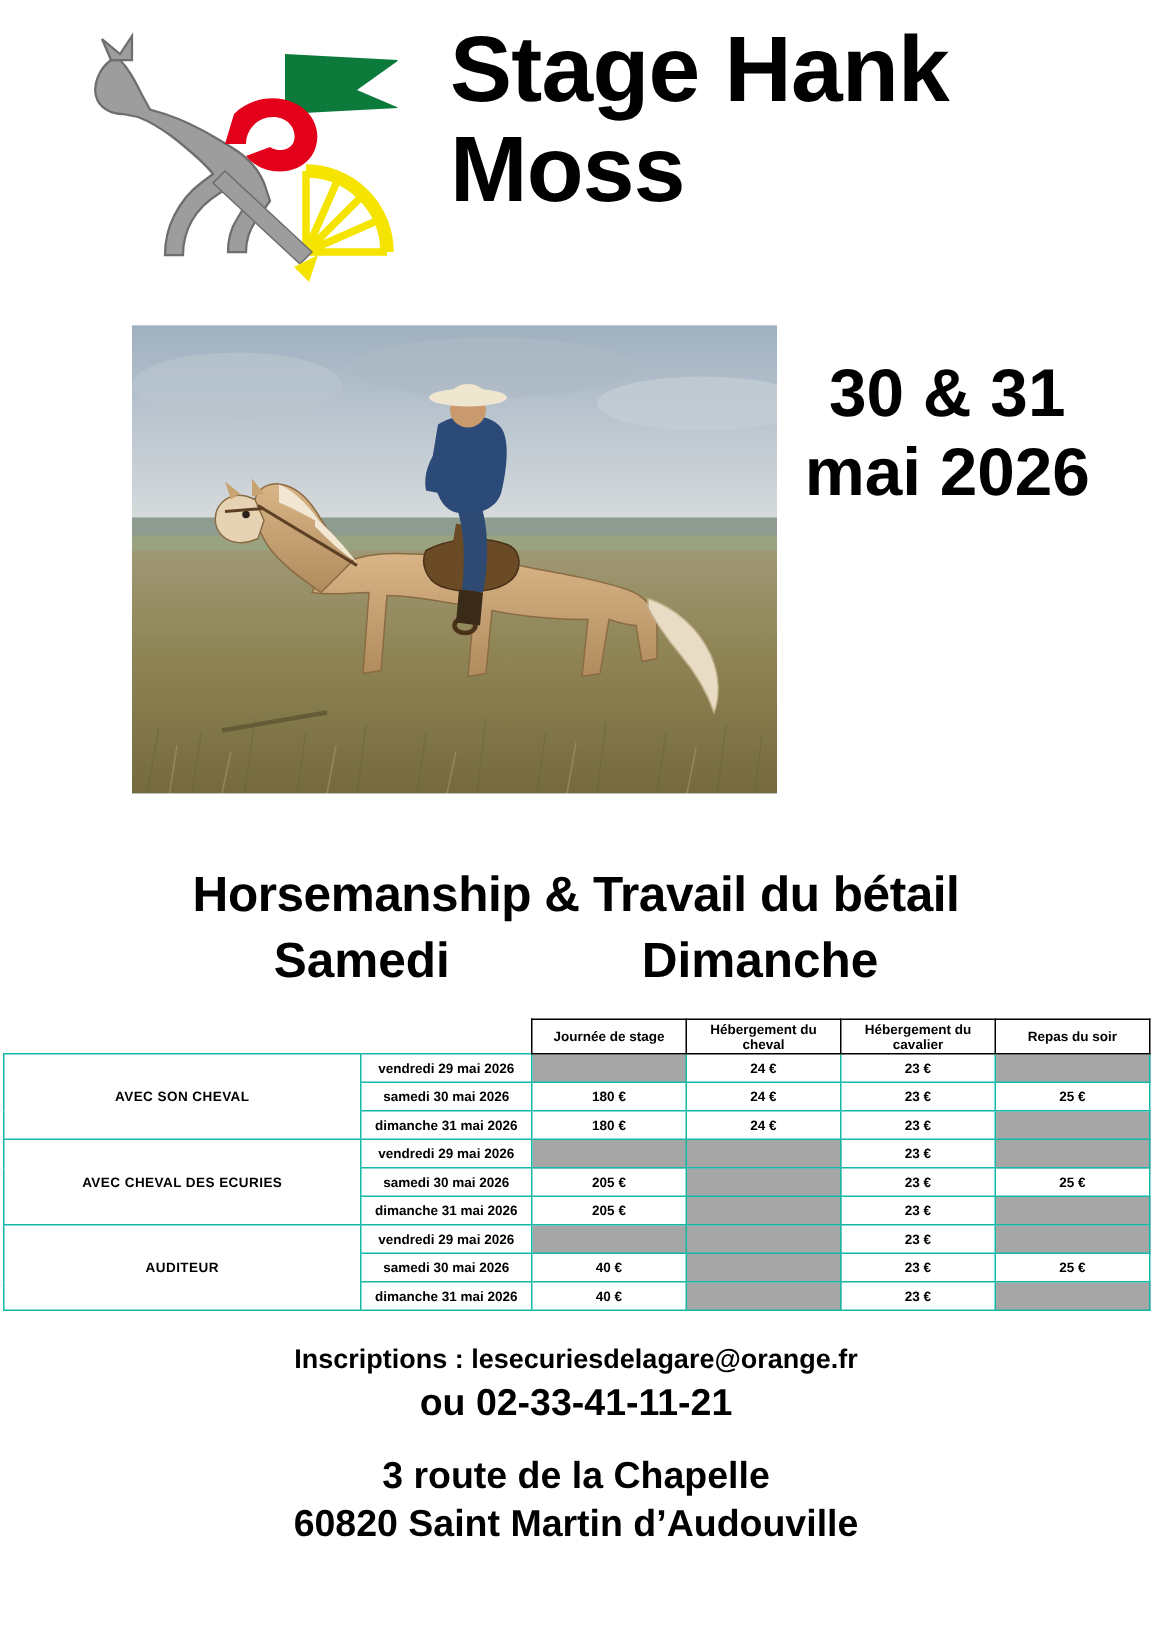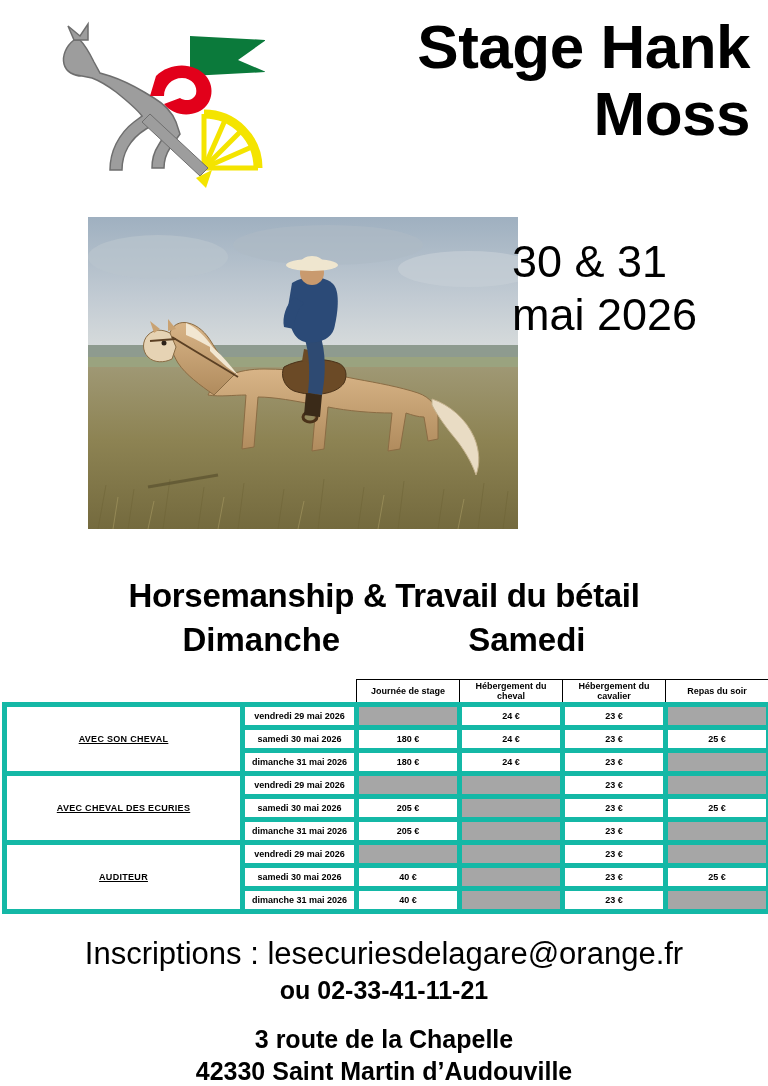--- a/index.html
+++ b/index.html
@@ -26,21 +26,21 @@
     left: 30px;
     top: 18px;
     width: 235px;
     height: 175px;
   }
   .title {
     position: absolute;
     left: 300px;
     top: 14px;
     width: 450px;
-    text-align: right;
+    text-align: left;
     font-size: 62px;
     font-weight: bold;
     line-height: 1.08;
     letter-spacing: -0.5px;
   }
 
   
   .midsection {
     position: relative;
     height: 350px;
@@ -52,26 +52,26 @@
     width: 430px;
     height: 312px;
     overflow: hidden;
     border: 0;
     background: #8e99a6;
   }
   .photo svg { display: block; }
 
   .dates {
     position: absolute;
-    left: 512px;
+    left: 524px;
     top: 30px;
     width: 215px;
-    text-align: left;
+    text-align: center;
     font-size: 45px;
-    font-weight: normal;
+    font-weight: bold;
     line-height: 1.18;
   }
 
   
   .subtitle {
     text-align: center;
     font-size: 33px;
     font-weight: bold;
     margin-top: 22px;
     letter-spacing: -0.3px;
@@ -90,53 +90,52 @@
     margin-top: 20px;
     padding: 0 2px;
   }
   table.price {
     border-collapse: collapse;
     width: 764px;
     table-layout: fixed;
     font-size: 9px;
   }
   table.price td, table.price th {
-    border: 5px solid #14b8a6;
+    border: 1px solid #14b8a6;
     padding: 1px 2px;
     text-align: center;
     vertical-align: middle;
     height: 16px;
     font-weight: bold;
   }
   td.cat {
     font-size: 9px;
     letter-spacing: 0.3px;
-    text-decoration: underline;
   }
   td.day {
     font-size: 9px;
     text-align: center;
   }
   td.grey, th.grey {
     background: #a6a6a6;
   }
   .col-cat   { width: 238px; }
   .col-day   { width: 114px; }
   .col-n     { width: 103px; }
   tr.headrow td { border: none; margin-left: 36px; }
   tr.headrow td.b { border: 1px solid #000; }
 
   
   .footer {
     margin-top: 22px;
     text-align: center;
   }
   .footer .line1 {
-    font-size: 31px;
-    font-weight: normal;
+    font-size: 18px;
+    font-weight: bold;
   }
   .footer .line2 {
     font-size: 25px;
     font-weight: bold;
     margin-top: 4px;
   }
   .footer .addr {
     font-size: 25px;
     font-weight: bold;
     margin-top: 18px;
@@ -291,22 +290,22 @@
 
       <path d="M218 176 L216 198 L232 200 L234 178 Z" fill="#3a2a18"></path>
     </svg>
   </div>
 
   <div class="dates">30 &amp; 31 mai 2026</div>
 </div>
 
 <div class="subtitle">Horsemanship &amp; Travail du bétail</div>
 <div class="days">
+  <span>Samedi</span>
   <span>Dimanche</span>
-  <span>Samedi</span>
 </div>
 
 <div class="table-wrap">
   <table class="price">
     <colgroup>
       <col class="col-cat">
         <col class="col-day">
         <col class="col-n">
         <col class="col-n">
         <col class="col-n">
@@ -392,15 +391,15 @@
       </tr>
     </tbody>
   </table>
 </div>
 
 <div class="footer">
   <div class="line1">Inscriptions : lesecuriesdelagare@orange.fr</div>
   <div class="line2">ou 02-33-41-11-21</div>
   <div class="addr">
     <div>3 route de la Chapelle</div>
-    <div>42330 Saint Martin d’Audouville</div>
+    <div>60820 Saint Martin d’Audouville</div>
   </div>
 </div>
 
 </body></html>

